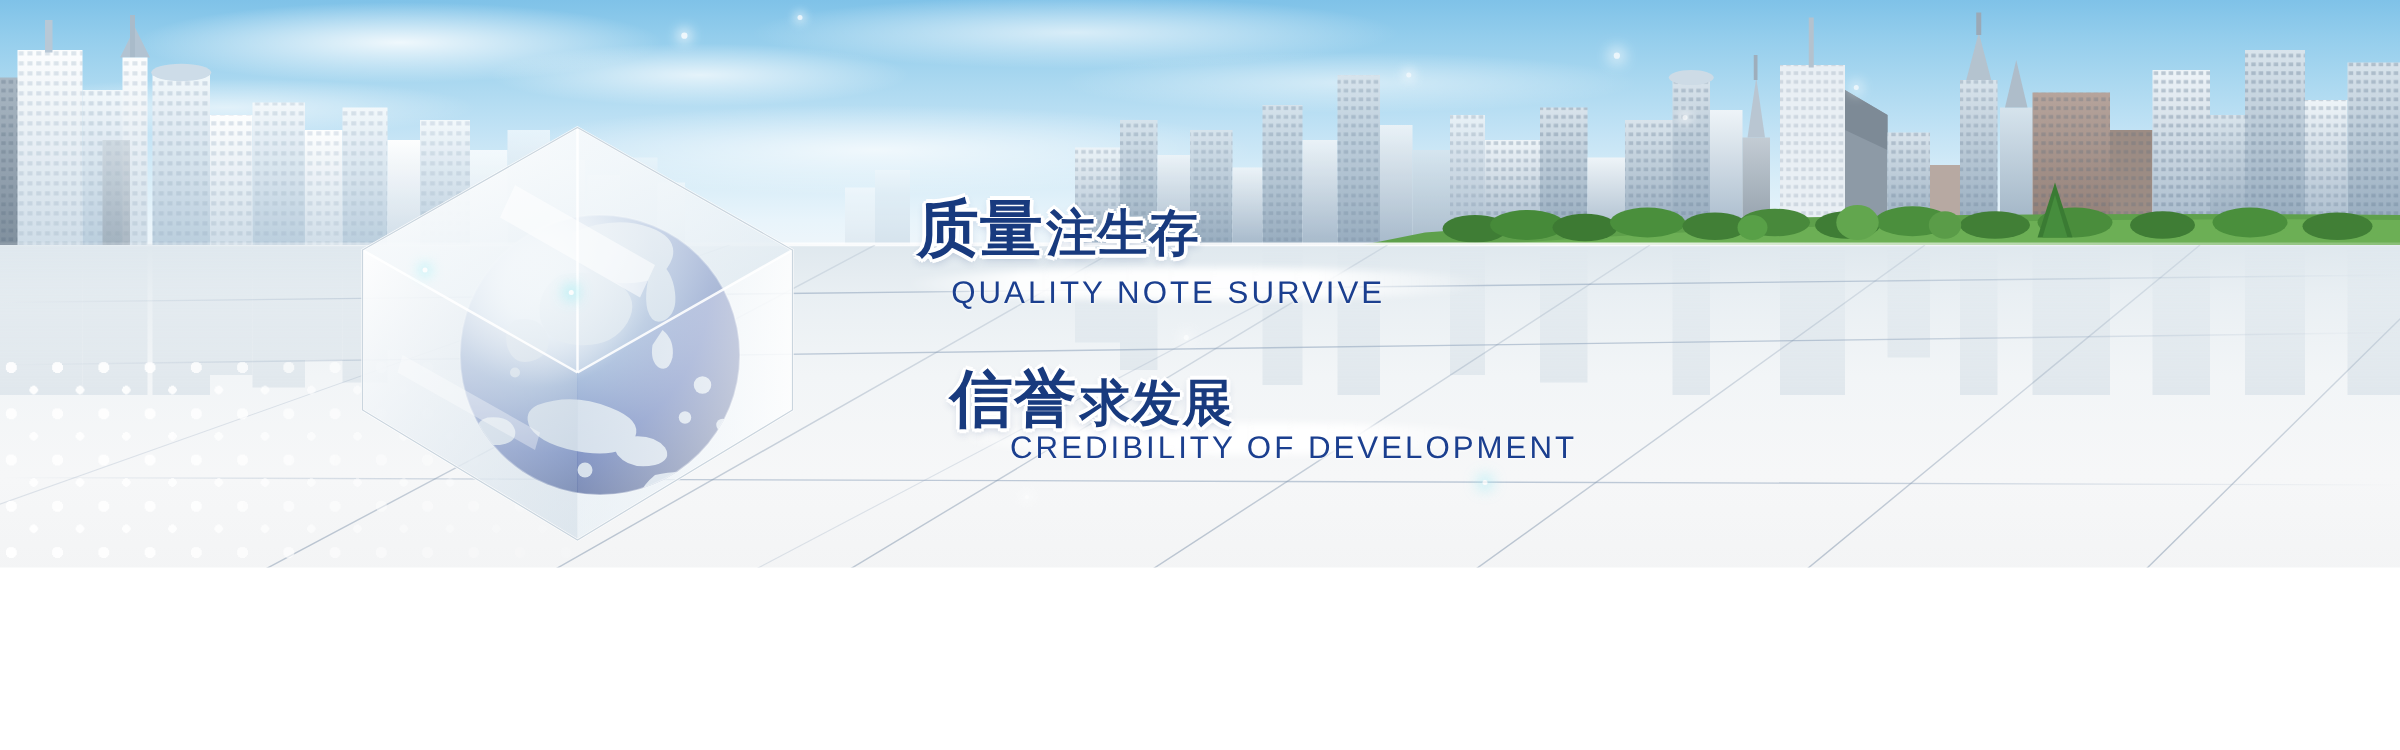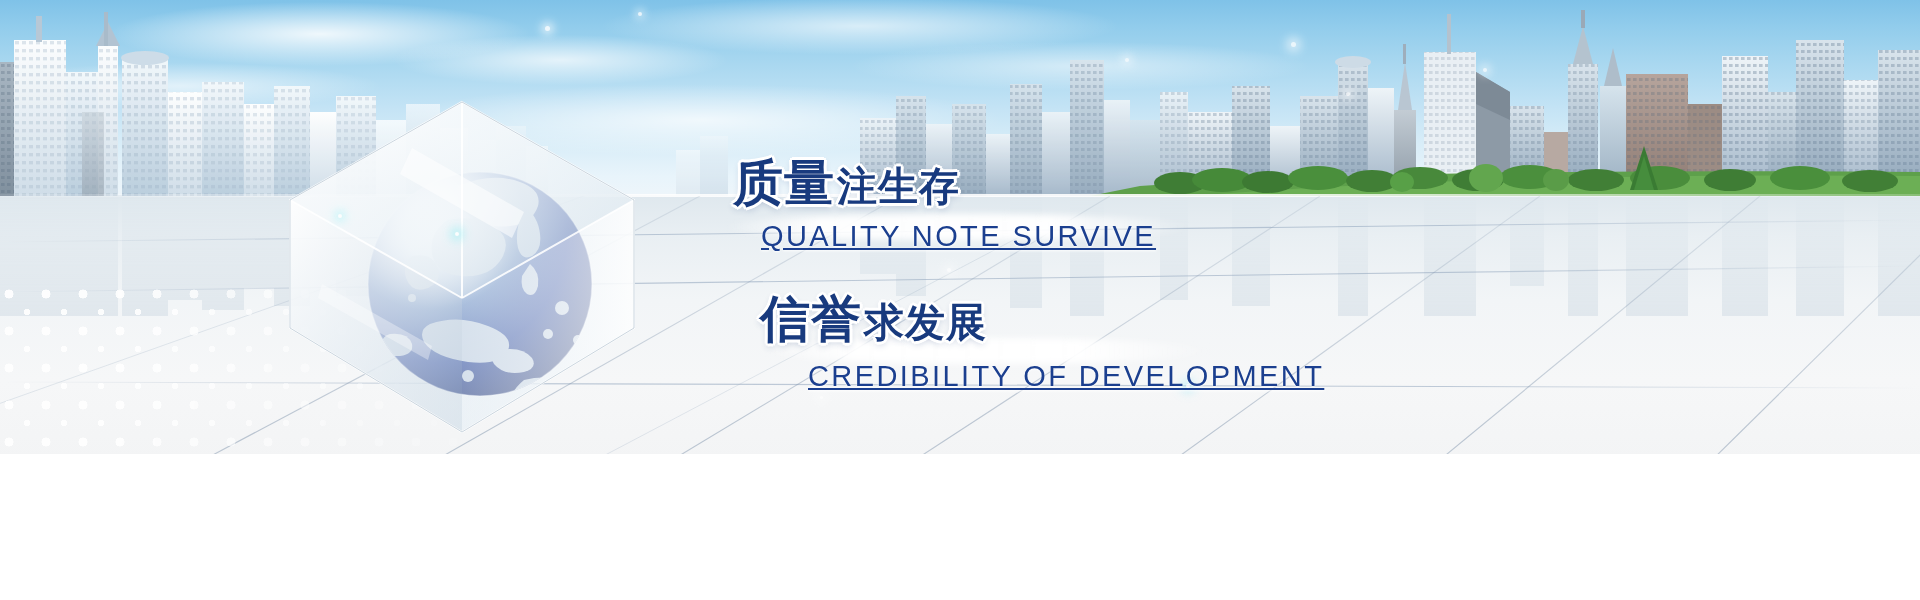--- a/index.html
+++ b/index.html
@@ -74,30 +74,29 @@
     line-height:1; font-family:"DejaVu Sans","Liberation Sans",sans-serif;
     text-shadow:
       -2px -2px 0 #fff,  2px -2px 0 #fff, -2px 2px 0 #fff,  2px 2px 0 #fff,
       -3px  0   0 #fff,  3px  0   0 #fff,  0  -3px 0 #fff,  0   3px 0 #fff,
        0 3px 7px rgba(40,70,130,.30);
   }
   .hl-big   { font-size:50px; }
   .hl-small { font-size:40px; margin-left:2px; }
 
   .subline {
-    color:#1b3f8f; font-size:29px; letter-spacing:2.4px; white-space:nowrap;
+    color:#1b3f8f; font-size:25px; letter-spacing:2.4px; white-space:nowrap;
     font-family:"Liberation Sans", sans-serif; font-weight:400;
     text-shadow:0 1px 2px rgba(255,255,255,.95);
-    text-decoration:underline;
   }
 
   .line1 { position:absolute; left:0;  top:0;   }
   .sub1  { position:absolute; left:28px; top:62px; }
   .line2 { position:absolute; left:27px; top:136px; }
-  .sub2  { position:absolute; left:75px; top:202px; }
+  .sub2  { position:absolute; left:75px; top:186px; }
 
   
   .streak {
     position:absolute; height:26px; border-radius:50%;
     background:linear-gradient(90deg, rgba(255,255,255,0), rgba(255,255,255,.92) 20%,
       rgba(255,255,255,.95) 70%, rgba(255,255,255,0));
     filter:blur(3px);
   }
 
   

